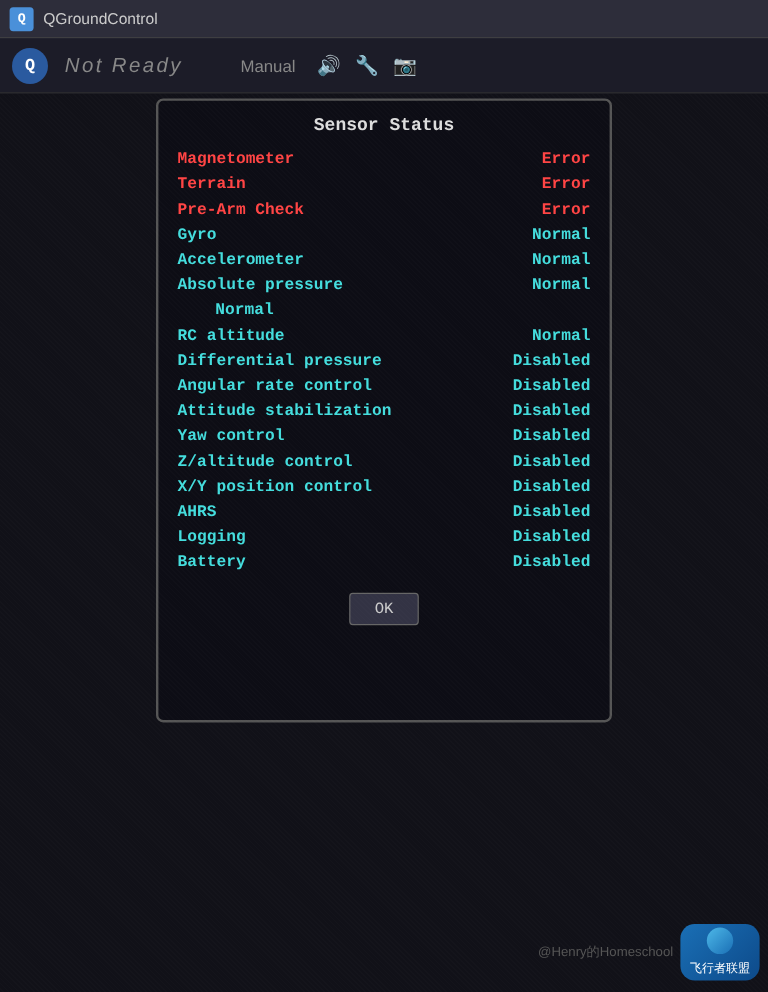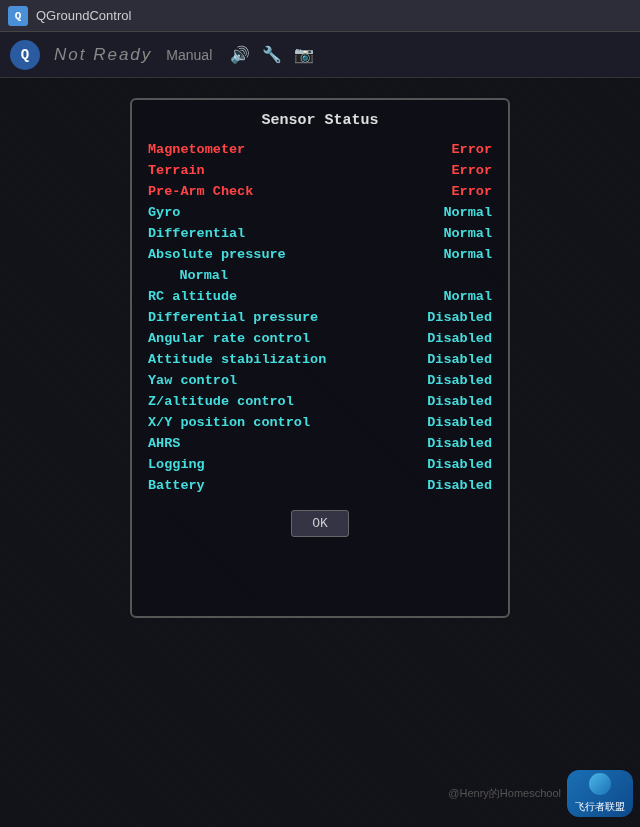--- a/index.html
+++ b/index.html
@@ -72,20 +72,21 @@
       font-size: 17px;
       font-family: Arial, sans-serif;
       letter-spacing: 2px;
       font-style: italic;
     }
 
     .toolbar-mode {
       color: #888;
       font-size: 14px;
       font-family: Arial, sans-serif;
+      margin-left: 34px;
     }
 
     .toolbar-icons {
       display: flex;
       gap: 12px;
       margin-left: 4px;
     }
 
     .toolbar-icon {
       color: #888;
@@ -93,21 +94,21 @@
     }
 
     
     .main-content {
       background: #111118;
       width: 100%;
       height: calc(827px - 32px - 46px);
       display: flex;
       align-items: flex-start;
       justify-content: center;
-      padding: 20px;
+      padding: 4px;
       position: relative;
     }
 
     
     .sensor-panel {
       background: #0d0d15;
       border: 2px solid #555;
       border-radius: 6px;
       padding: 12px 16px 16px 16px;
       width: 380px;
@@ -262,21 +263,21 @@
         </div>
         <div class="sensor-row">
           <span class="sensor-name name-error">Pre-Arm Check</span>
           <span class="sensor-value status-error">Error</span>
         </div>
         <div class="sensor-row">
           <span class="sensor-name name-normal">Gyro</span>
           <span class="sensor-value status-normal">Normal</span>
         </div>
         <div class="sensor-row">
-          <span class="sensor-name name-normal">Differential</span>
+          <span class="sensor-name name-normal">Accelerometer</span>
           <span class="sensor-value status-normal">Normal</span>
         </div>
         <div class="sensor-row">
           <span class="sensor-name name-normal">Absolute pressure</span>
           <span class="sensor-value status-normal">Normal</span>
         </div>
         <div class="sensor-row">
           <span class="sensor-value status-normal">Normal</span>
         </div>
         <div class="sensor-row">

